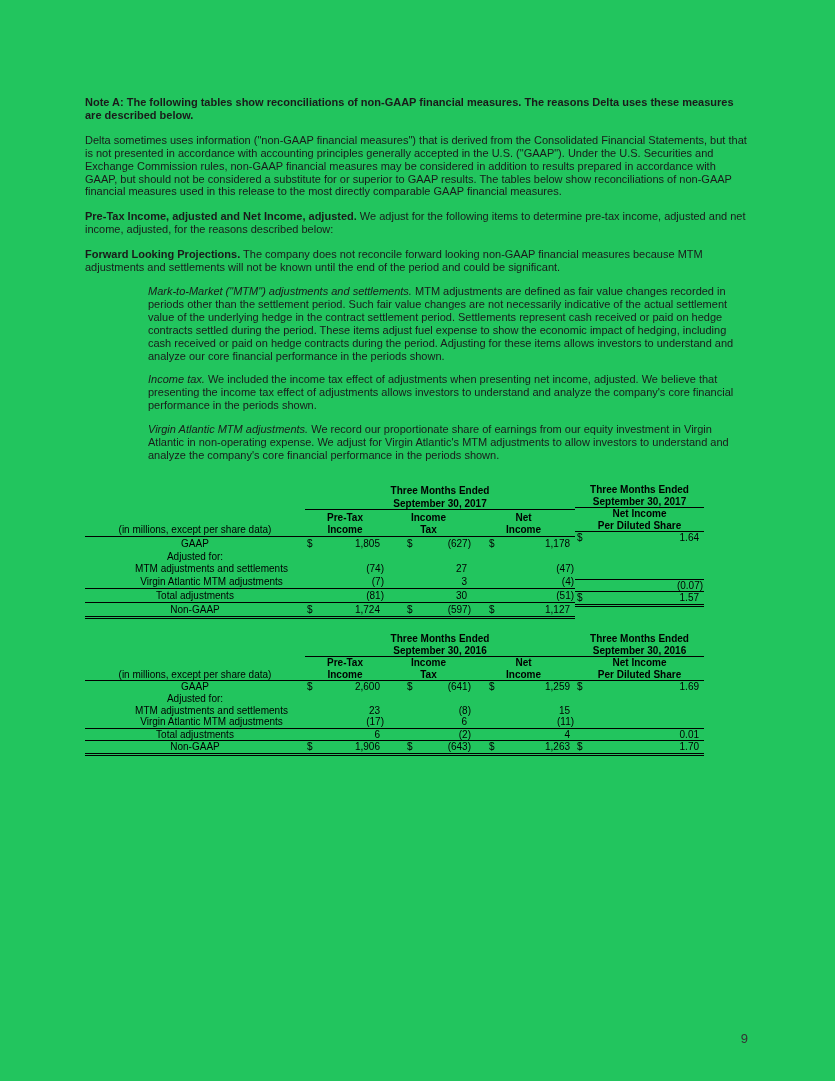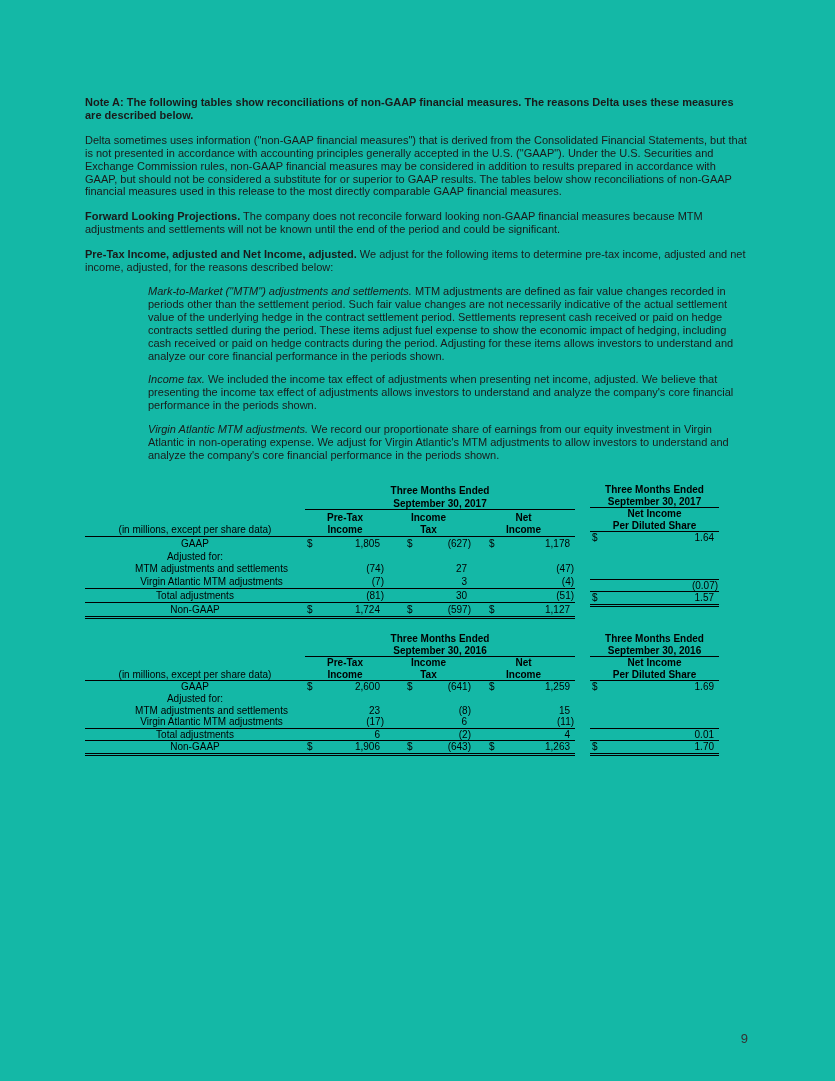--- a/index.html
+++ b/index.html
@@ -1,25 +1,25 @@
 <!DOCTYPE html>
 <html><head>
 <meta charset="utf-8">
 <style>
   html,body{margin:0;padding:0;background:#fff;}
-  .page{position:relative;width:835px;height:1081px;background:#14b8a6;overflow:hidden;
+  .page{position:relative;width:835px;height:1081px;background:#22c55e;overflow:hidden;
         font-family:"Liberation Sans","DejaVu Sans",sans-serif;color:#1a1a1a;}
   .content{position:absolute;left:85px;top:96px;width:664px;font-size:11px;line-height:12.9px;}
   .para{margin:0 0 0 0;}
   .para + .para{margin-top:12px;}
   .para.indent{margin-left:63px;width:600px;margin-top:11px;}
   .b{font-weight:bold;}
   .i{font-style:italic;}
   
-  .fintable{position:absolute;left:85px;display:flex;gap:15px;}
+  .fintable{position:absolute;left:85px;display:flex;}
   .fintable table{border-collapse:collapse;table-layout:fixed;font-size:10px;color:#000;}
   .fintable td{padding:0;line-height:11.6px;height:11.6px;white-space:nowrap;overflow:visible;
                font-size:10px;vertical-align:bottom;}
   .t-left{width:490px;}
   .t-right{width:129px;}
   td.lbl{text-align:center;}
   td.lbl.ind{padding-left:33px;}
   td.d{text-align:left;padding-left:2px;}
   td.val{text-align:right;padding-right:5px;}
   td.val.pr{padding-right:1px;}
@@ -31,22 +31,22 @@
            font-size:13px;color:#333;}
 </style>
 </head>
 <body>
 
 <div class="page">
 
   <div class="content">
     <p class="para b">Note A: The following tables show reconciliations of non-GAAP financial measures. The reasons Delta uses these measures are described below.</p>
     <p class="para">Delta sometimes uses information ("non-GAAP financial measures") that is derived from the Consolidated Financial Statements, but that is not presented in accordance with accounting principles generally accepted in the U.S. ("GAAP"). Under the U.S. Securities and Exchange Commission rules, non-GAAP financial measures may be considered in addition to results prepared in accordance with GAAP, but should not be considered a substitute for or superior to GAAP results. The tables below show reconciliations of non-GAAP financial measures used in this release to the most directly comparable GAAP financial measures.</p>
+    <p class="para"><span class="b">Pre-Tax Income, adjusted and Net Income, adjusted.</span><span> We adjust for the following items to determine pre-tax income, adjusted and net income, adjusted, for the reasons described below:</span></p>
     <p class="para"><span class="b">Forward Looking Projections.</span><span> The company does not reconcile forward looking non-GAAP financial measures because MTM adjustments and settlements will not be known until the end of the period and could be significant.</span></p>
-    <p class="para"><span class="b">Pre-Tax Income, adjusted and Net Income, adjusted.</span><span> We adjust for the following items to determine pre-tax income, adjusted and net income, adjusted, for the reasons described below:</span></p>
     <p class="para indent"><span class="i">Mark-to-Market ("MTM") adjustments and settlements.</span><span> MTM adjustments are defined as fair value changes recorded in periods other than the settlement period. Such fair value changes are not necessarily indicative of the actual settlement value of the underlying hedge in the contract settlement period. Settlements represent cash received or paid on hedge contracts settled during the period. These items adjust fuel expense to show the economic impact of hedging, including cash received or paid on hedge contracts during the period. Adjusting for these items allows investors to understand and analyze our core financial performance in the periods shown.</span></p>
     <p class="para indent"><span class="i">Income tax.</span><span> We included the income tax effect of adjustments when presenting net income, adjusted. We believe that presenting the income tax effect of adjustments allows investors to understand and analyze the company's core financial performance in the periods shown.</span></p>
     <p class="para indent"><span class="i">Virgin Atlantic MTM adjustments.</span><span> We record our proportionate share of earnings from our equity investment in Virgin Atlantic in non-operating expense. We adjust for Virgin Atlantic's MTM adjustments to allow investors to understand and analyze the company's core financial performance in the periods shown.</span></p>
   </div>
 
   <div class="fintable" style="top:484px;">
     <table class="t-left">
       <colgroup>
           <col style="width:220px">
           <col style="width:14px">

